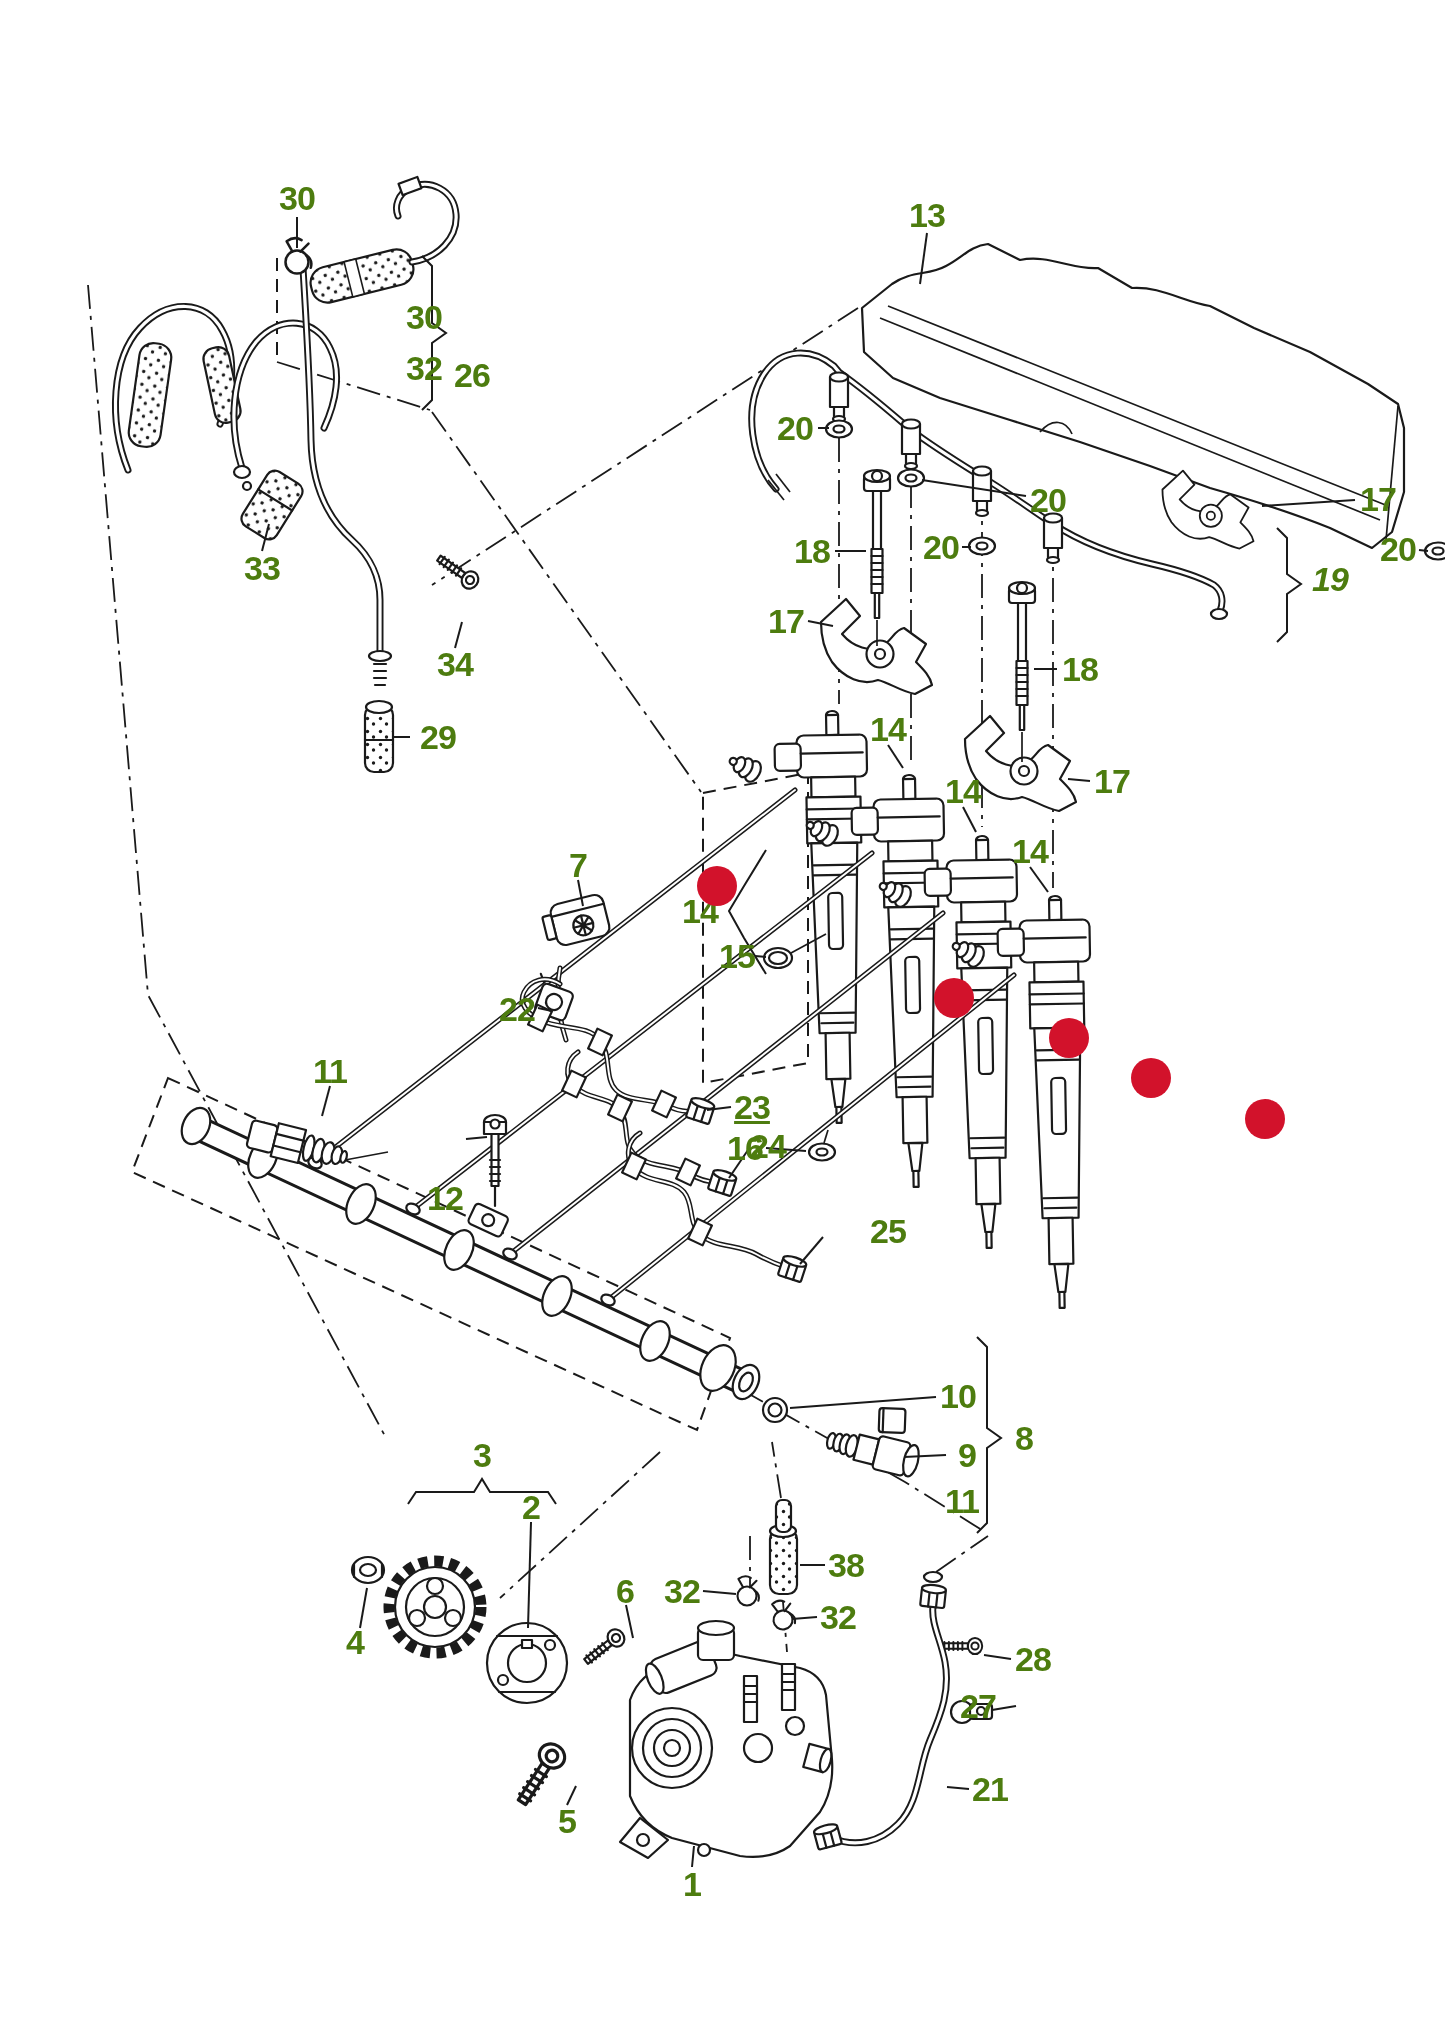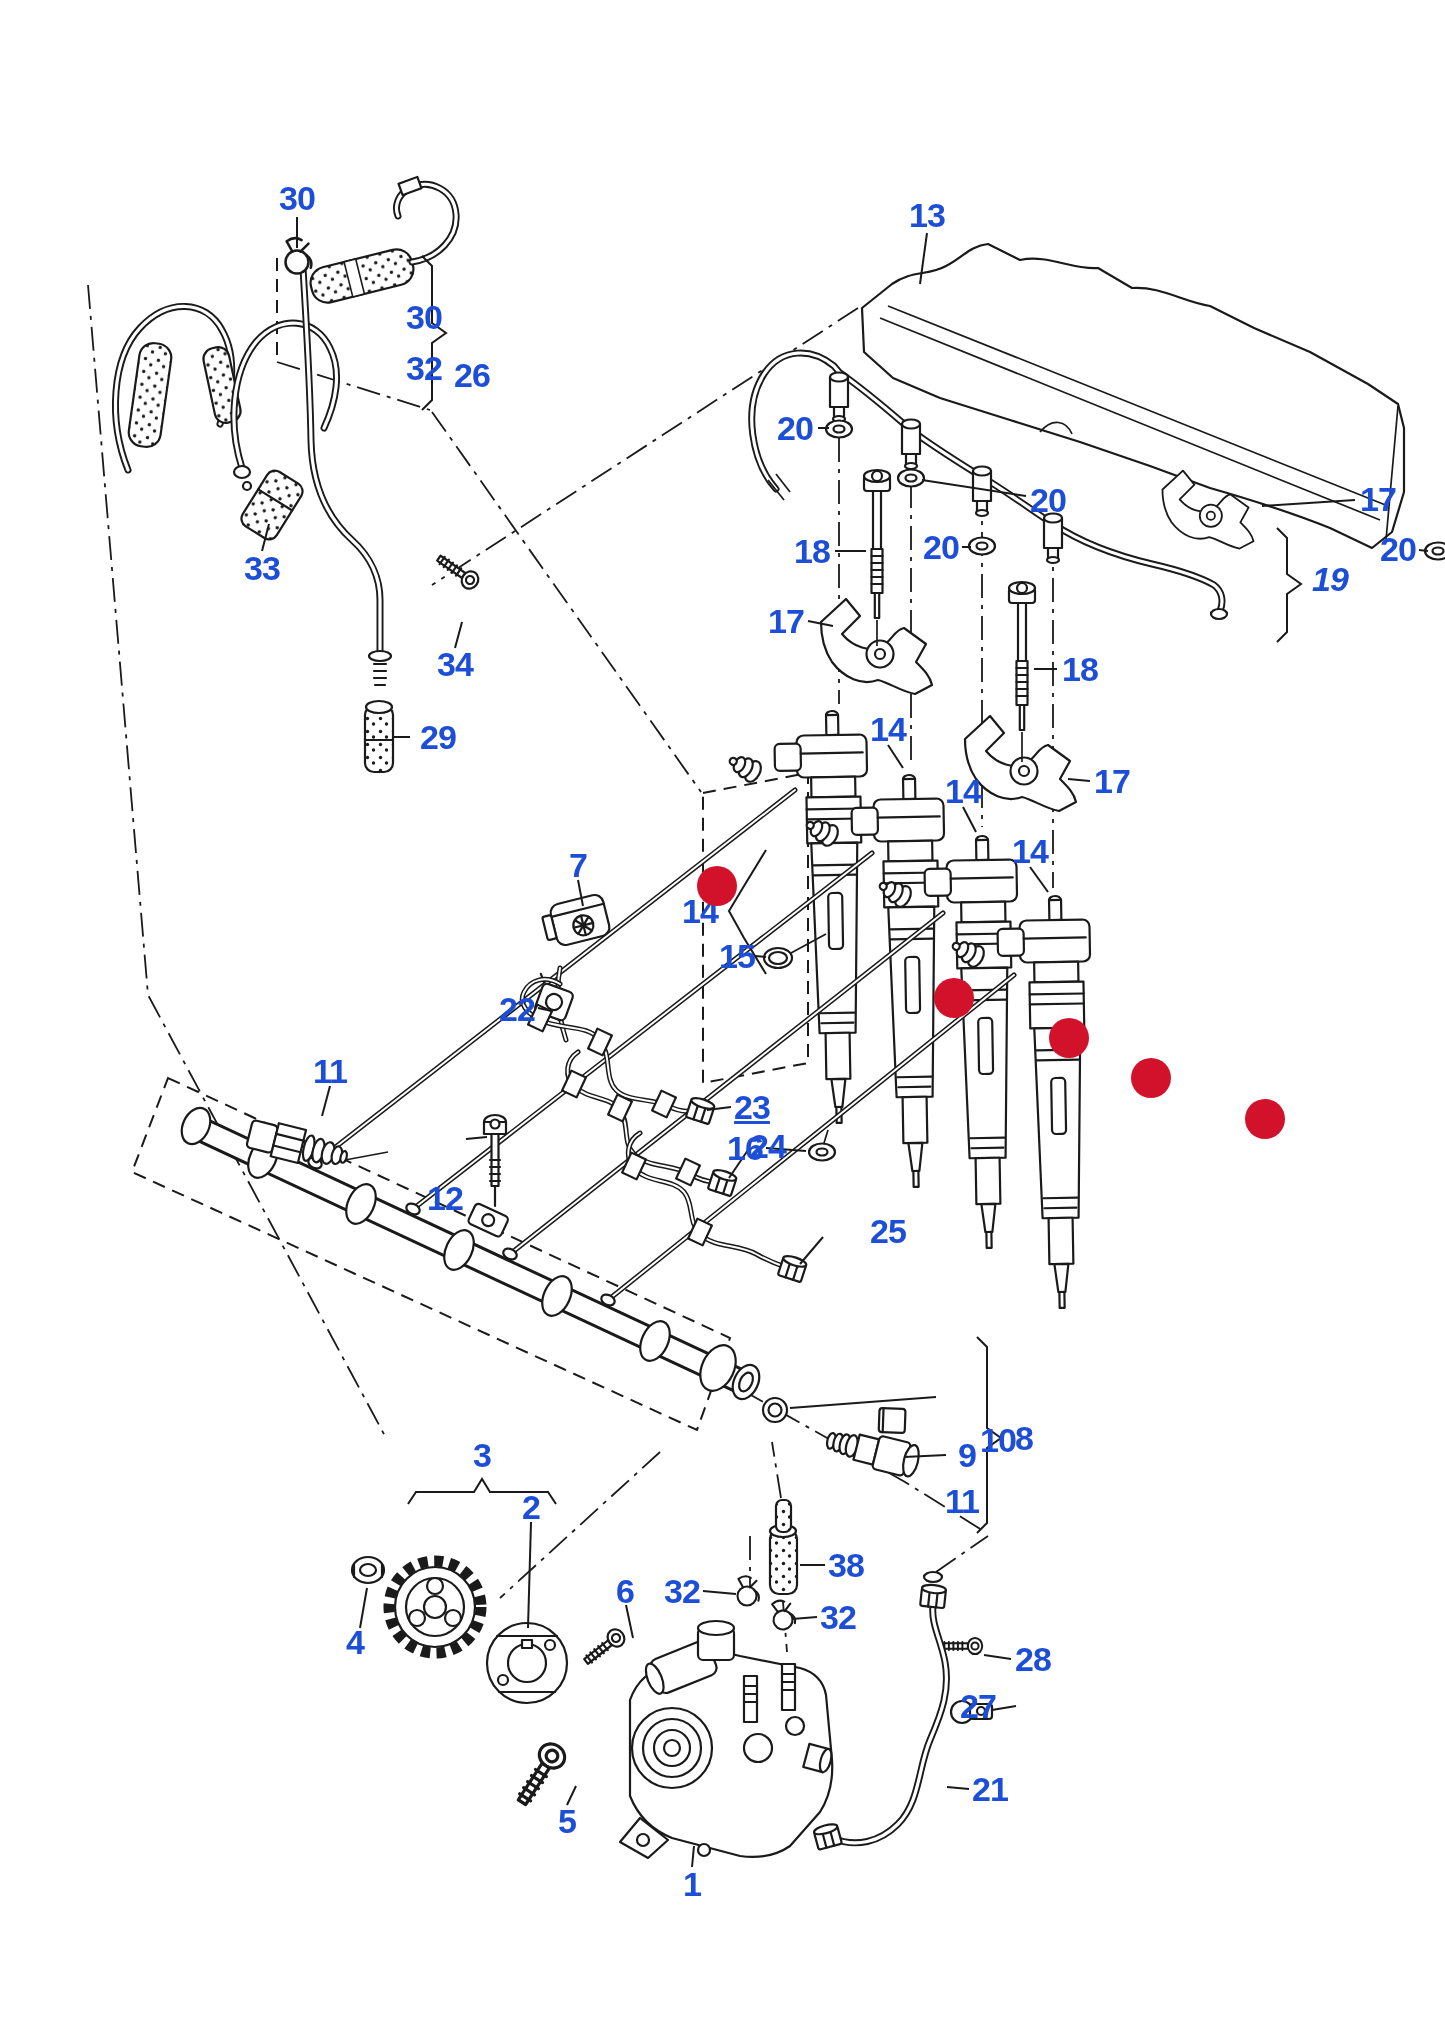--- a/index.html
+++ b/index.html
@@ -1,21 +1,21 @@
 <!DOCTYPE html>
 <html><head>
 <meta charset="utf-8">
 <style>
   html,body{margin:0;padding:0;background:#ffffff;}
   .stage{position:relative;width:1445px;height:2044px;background:#ffffff;overflow:hidden;
          font-family:"Liberation Sans",sans-serif;}
   .stage svg{position:absolute;left:0;top:0;}
   .callout{position:absolute;transform:translate(-50%,-50%);
            font-family:"Liberation Sans",sans-serif;font-weight:600;font-size:34px;
-           color:#1d4ed8;letter-spacing:-1px;white-space:nowrap;line-height:1;}
+           color:#4d7c0f;letter-spacing:-1px;white-space:nowrap;line-height:1;}
   .marker{position:absolute;border-radius:50%;transform:translate(-50%,-50%);}
   
   .ln{stroke:#1a1a1a;fill:none;stroke-width:2.2;stroke-linecap:round;stroke-linejoin:round;}
   .lnf{stroke:#1a1a1a;fill:#ffffff;stroke-width:2.2;stroke-linejoin:round;}
   .lnd{stroke:#1a1a1a;fill:url(#dots);stroke-width:2.2;stroke-linejoin:round;}
   .thin{stroke:#1a1a1a;fill:none;stroke-width:1.7;}
   .tubo{stroke:#1a1a1a;fill:none;stroke-width:7;stroke-linecap:round;stroke-linejoin:round;}
   .tubi{stroke:#ffffff;fill:none;stroke-width:3.2;stroke-linecap:round;stroke-linejoin:round;}
   .tubo5{stroke:#1a1a1a;fill:none;stroke-width:5;stroke-linecap:round;}
   .tubi5{stroke:#ffffff;fill:none;stroke-width:2;stroke-linecap:round;}
@@ -523,21 +523,21 @@
       <span class="callout" style="left: 888px; top: 729px;">14</span>
       <span class="callout" style="left: 963px; top: 791px;">14</span>
       <span class="callout" style="left: 1030px; top: 851px;">14</span>
       <span class="callout" style="left: 578px; top: 865px;">7</span>
       <span class="callout" style="left: 517px; top: 1009px;">22</span>
       <span class="callout" style="left: 330px; top: 1071px;">11</span>
       <span class="callout" style="left: 445px; top: 1198px;">12</span>
       <span class="callout" style="left: 752px; top: 1107px; text-decoration: underline;">23</span>
       <span class="callout" style="left: 768px; top: 1146px;">24</span>
       <span class="callout" style="left: 843px; top: 1231px; margin-left: 45px;">25</span>
-      <span class="callout" style="left: 958px; top: 1440px; margin-left: 40px;">10</span>
+      <span class="callout" style="left: 958px; top: 1396px;">10</span>
       <span class="callout" style="left: 967px; top: 1455px;">9</span>
       <span class="callout" style="left: 1024px; top: 1438px;">8</span>
       <span class="callout" style="left: 962px; top: 1501px;">11</span>
       <span class="callout" style="left: 482px; top: 1455px;">3</span>
       <span class="callout" style="left: 531px; top: 1507px;">2</span>
       <span class="callout" style="left: 355px; top: 1642px;">4</span>
       <span class="callout" style="left: 625px; top: 1591px;">6</span>
       <span class="callout" style="left: 567px; top: 1821px;">5</span>
       <span class="callout" style="left: 692px; top: 1884px;">1</span>
       <span class="callout" style="left: 846px; top: 1565px;">38</span>

